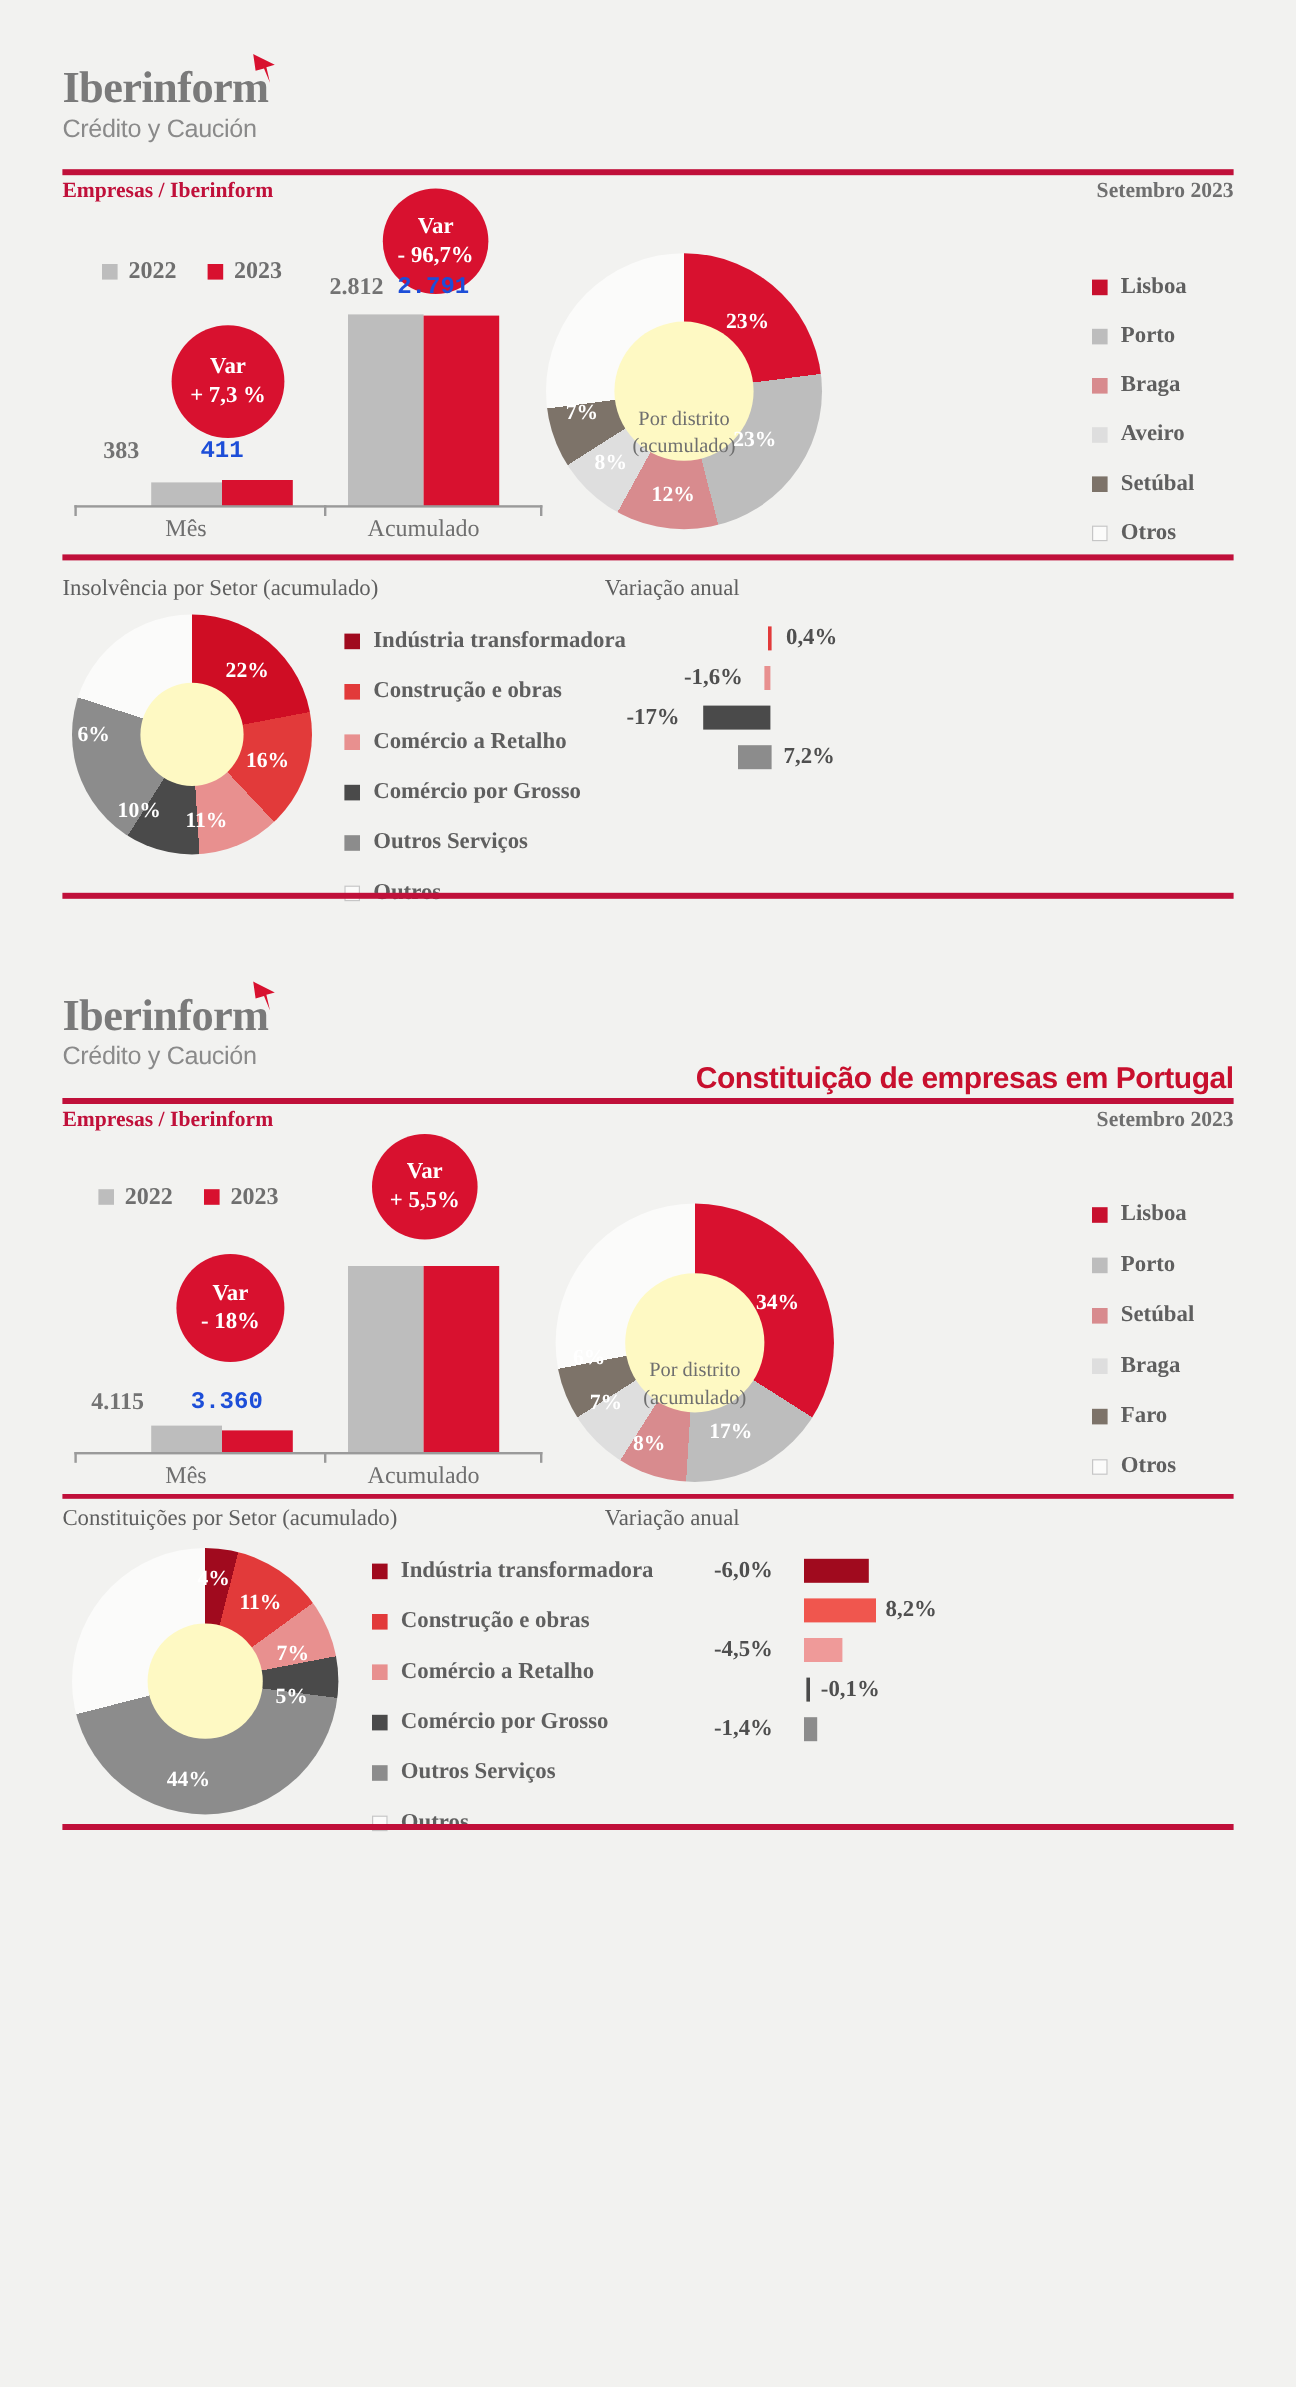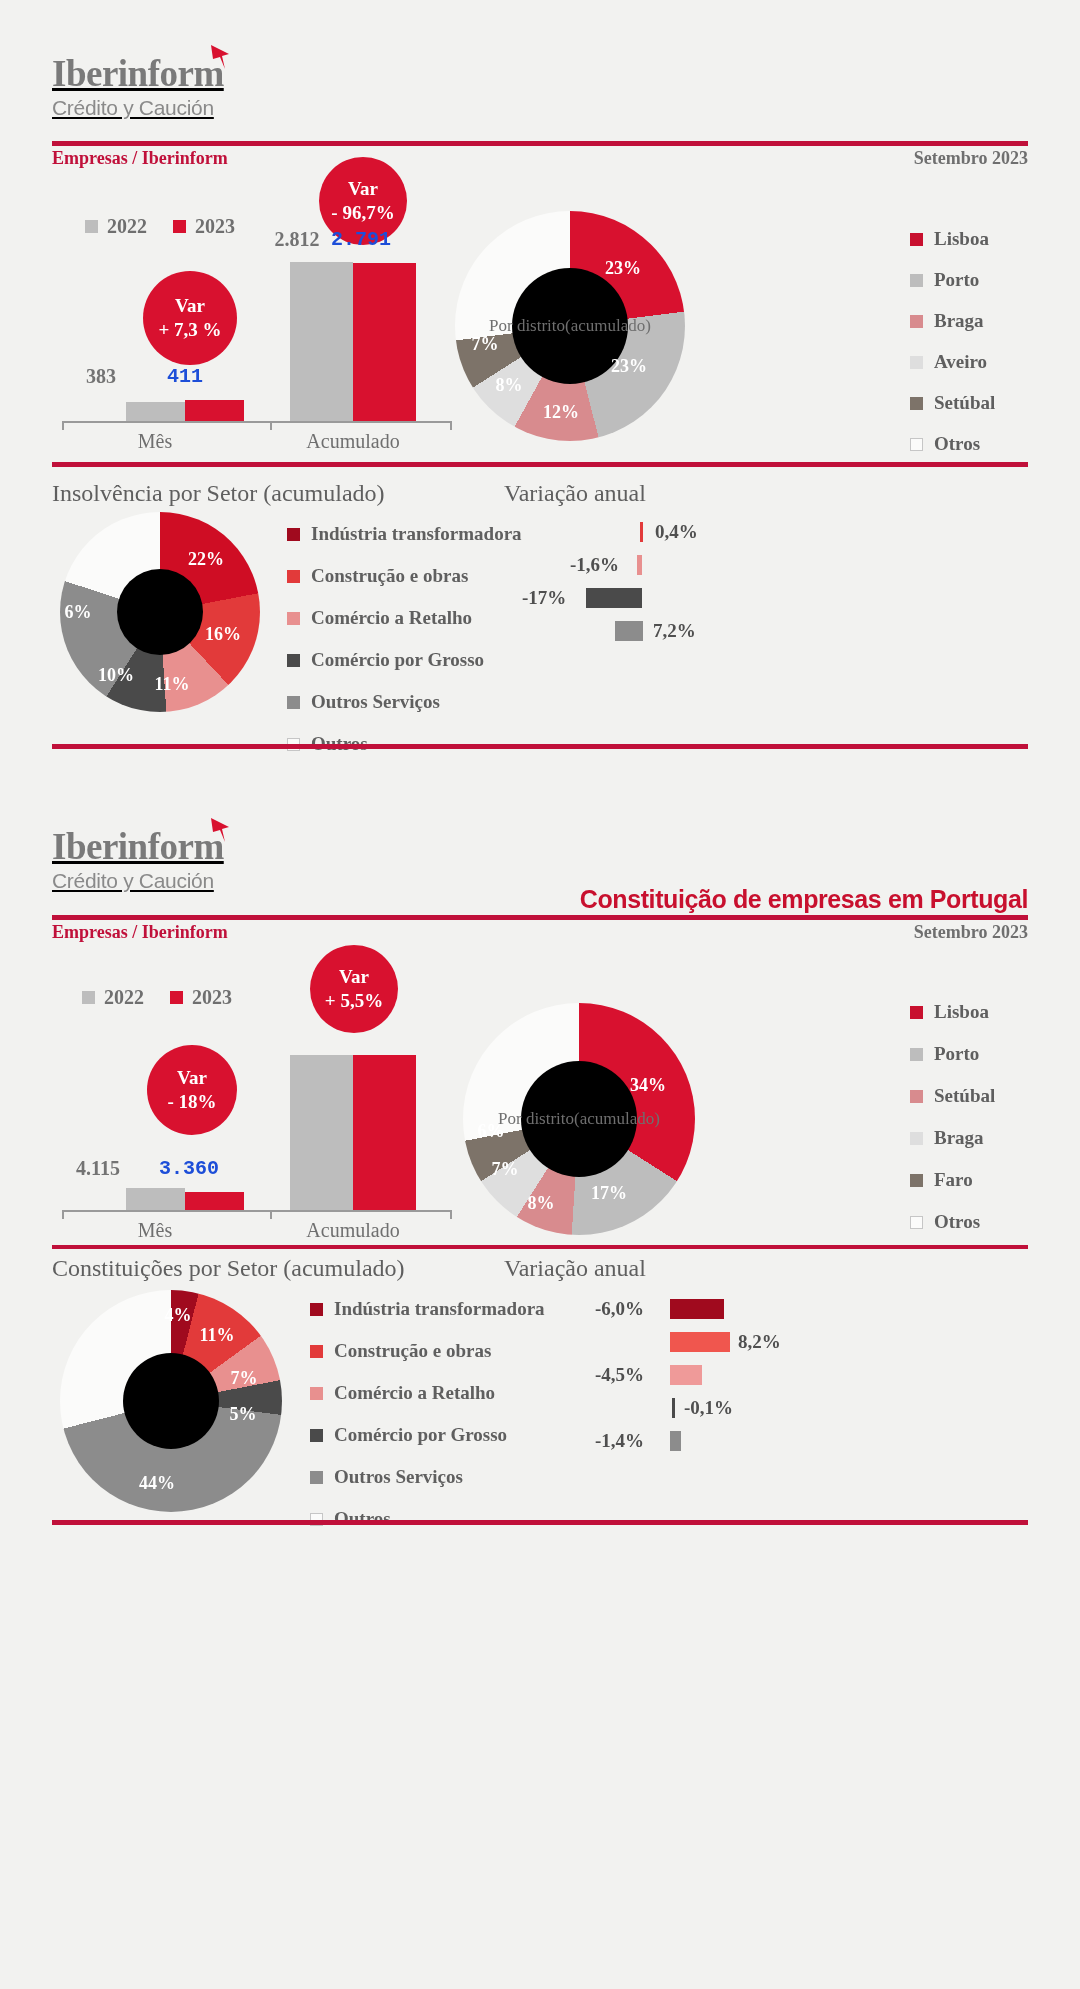--- a/index.html
+++ b/index.html
@@ -8,21 +8,21 @@
     background: #f2f2f0;
     font-family: "Liberation Serif", serif;
     position: relative;
     overflow: hidden;
   }
   .panel { position: absolute; left: 0; width: 1080px; }
   #panel-insolvencia { top: 0; height: 990px; }
   #panel-constituicao { top: 805px; height: 1184px; }
 
   
-  .brand { position: absolute; left: 52px; text-decoration: underline; }
+  .brand { position: absolute; left: 52px; }
   .brand-name {
     font-family: "Liberation Serif", serif;
     font-weight: bold; font-size: 37px; color: #7a7a7a;
     letter-spacing: -0.5px; line-height: 1;
   }
   .brand-sub {
     font-family: "Liberation Sans", sans-serif;
     font-size: 21px; color: #8a8a8a; letter-spacing: -0.3px;
     margin-top: 4px;
   }
@@ -49,21 +49,21 @@
     font-weight: bold; font-size: 18px; color: #c0103a;
   }
   .sub-right {
     position: absolute; right: 52px;
     font-family: "Liberation Serif", serif;
     font-weight: bold; font-size: 18px; color: #6f6f6f;
   }
   .section-title {
     position: absolute;
     font-family: "Liberation Serif", serif;
-    font-size: 24px; color: #5f5f5f;
+    font-size: 19px; color: #5f5f5f;
   }
 
   
   .barchart { position: absolute; }
   .bar { position: absolute; bottom: 0; }
   .bar.g { background: #bdbdbd; }
   .bar.r { background: #d8112f; }
   .axis-line {
     position: absolute; background: #9a9a9a; height: 2px;
   }
@@ -97,23 +97,23 @@
     font-family: "Liberation Serif", serif; font-weight: bold;
     line-height: 1.25;
   }
   .bubble .t1 { font-size: 19px; }
   .bubble .t2 { font-size: 19px; }
 
   
   .donut-wrap { position: absolute; }
   .donut { position: absolute; border-radius: 50%; }
   .donut-hole {
-    position: absolute; border-radius: 50%; background: #000000;
-    display: flex; flex-direction: row;
-    align-items: center; justify-content: center; text-align: center;
+    position: absolute; border-radius: 50%; background: #fef9c3;
+    display: flex; flex-direction: column;
+    align-items: center; justify-content: flex-end; text-align: center;
   }
   .donut-hole span {
     font-family: "Liberation Serif", serif; font-size: 17px;
     color: #6f6f6f; line-height: 1.35; white-space: nowrap;
   }
   .slice-label {
     position: absolute; color: #fff; font-weight: bold;
     font-family: "Liberation Serif", serif; font-size: 18px;
     transform: translate(-50%, -50%); white-space: nowrap;
   }

